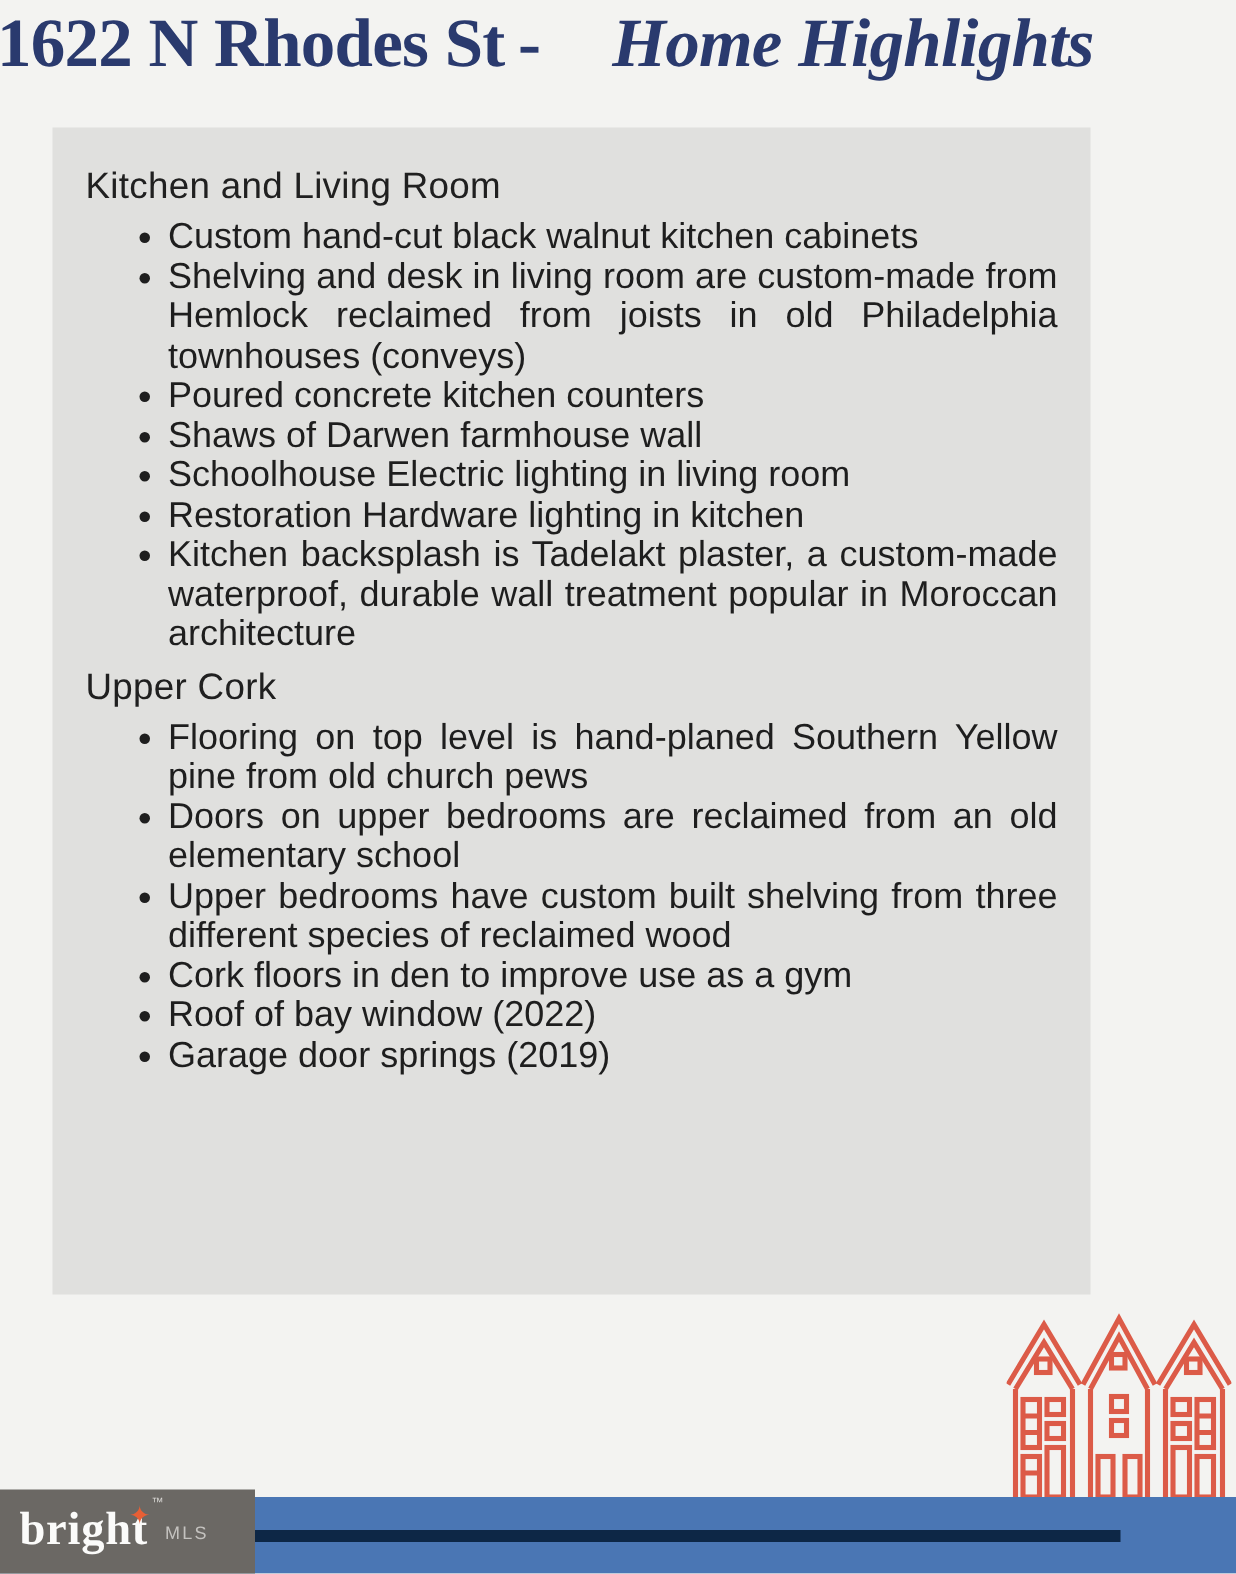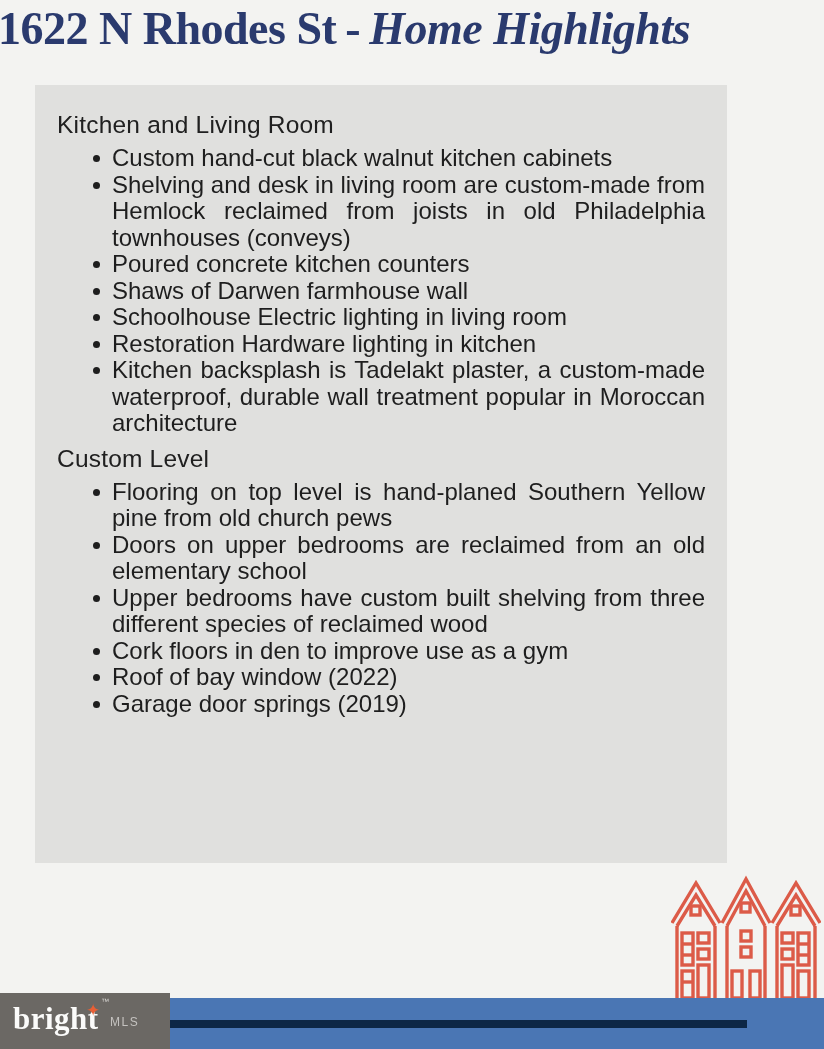--- a/index.html
+++ b/index.html
@@ -17,21 +17,21 @@
     left: -2px; top: 2px;
     margin: 0;
     font-family: "Liberation Serif", serif;
     font-weight: 700;
     font-size: 46px;
     letter-spacing: -0.5px;
     color: #2a3a6e;
     white-space: nowrap;
   }
   .title .sep { margin: 0 9px; }
-  .title em { font-style: italic; }
+  .title em { font-style: italic; margin-left: 39px; }
 
   
   .card {
     position: absolute;
     left: 35px; top: 85px;
     width: 692px; height: 778px;
     background: #e0e0de;
     box-sizing: border-box;
     padding: 26px 20px 8px 22px;
     color: #1e1e1e;
@@ -133,21 +133,21 @@
     <h2>Kitchen and Living Room</h2>
     <ul>
       <li>Custom hand-cut black walnut kitchen cabinets</li>
       <li>Shelving and desk in living room are custom-made from Hemlock reclaimed from joists in old Philadelphia townhouses (conveys)</li>
       <li>Poured concrete kitchen counters</li>
       <li>Shaws of Darwen farmhouse wall</li>
       <li>Schoolhouse Electric lighting in living room</li>
       <li>Restoration Hardware lighting in kitchen</li>
       <li>Kitchen backsplash is Tadelakt plaster, a custom-made waterproof, durable wall treatment popular in Moroccan architecture</li>
     </ul>
-    <h2>Custom Level</h2>
+    <h2>Upper Cork</h2>
     <ul>
       <li>Flooring on top level is hand-planed Southern Yellow pine from old church pews</li>
       <li>Doors on upper bedrooms are reclaimed from an old elementary school</li>
       <li>Upper bedrooms have custom built shelving from three different species of reclaimed wood</li>
     </ul>
     <ul>
       <li>Cork floors in den to improve use as a gym</li>
       <li>Roof of bay window (2022)</li>
       <li>Garage door springs (2019)</li>
     </ul>

